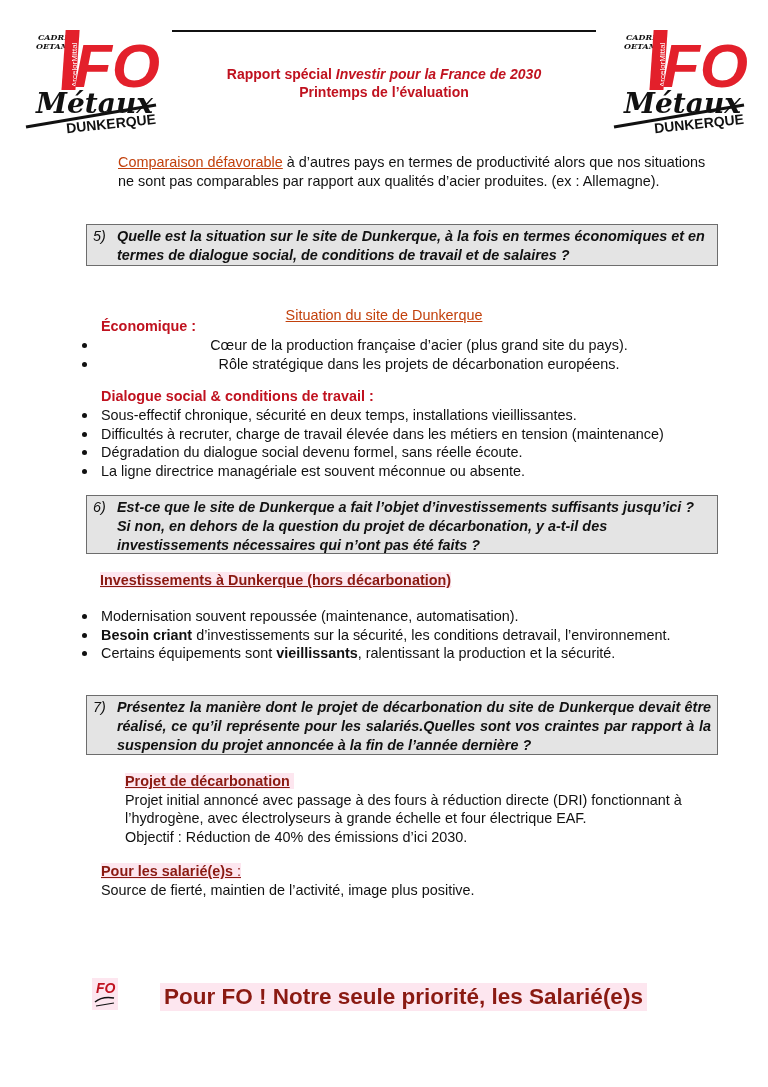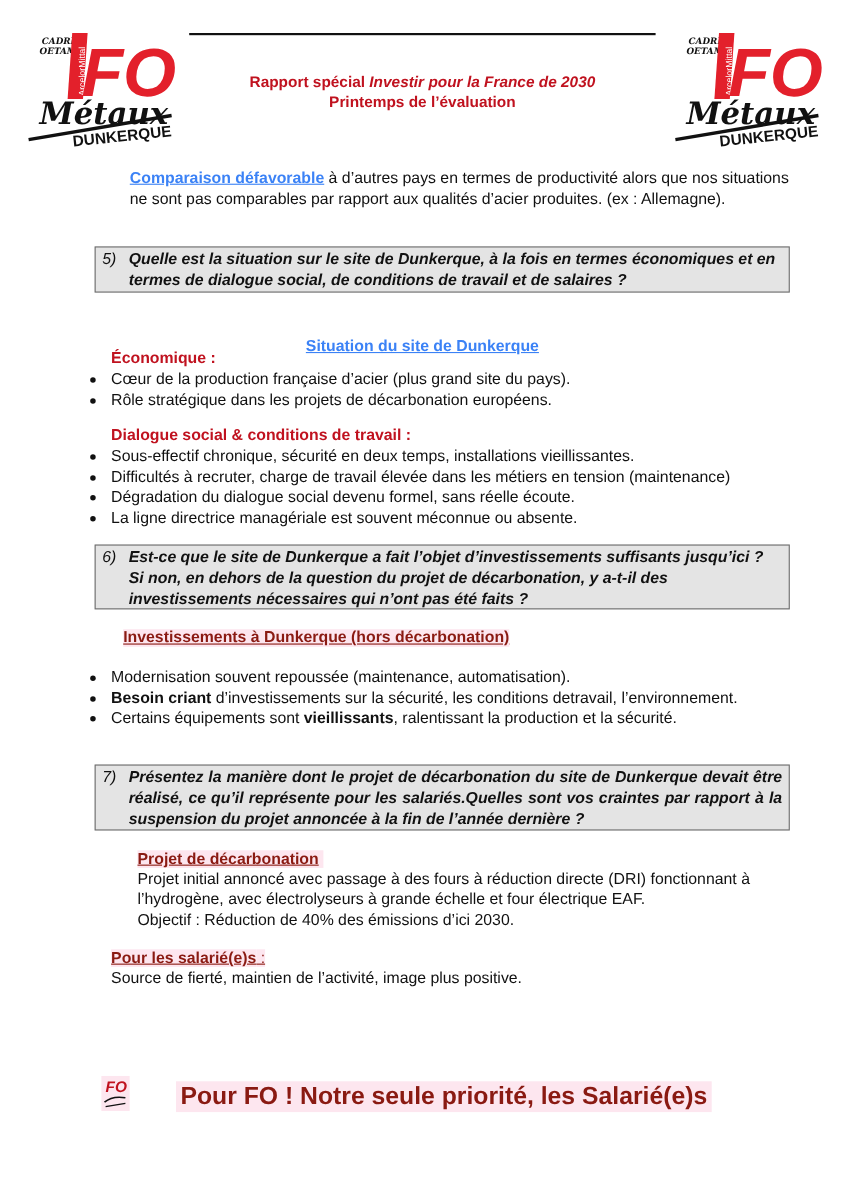--- a/index.html
+++ b/index.html
@@ -17,21 +17,21 @@
   .logo-right { left: 604px; top: 25px; }
 
   .header-title {
     left: 160px; top: 65px; width: 448px; text-align: center;
     color: #c0121f; font-weight: bold; font-size: 14px; line-height: 18px;
   }
   .header-title i { font-style: italic; }
 
   .para { font-size: 14.4px; line-height: 18.5px; }
   .red-ul {
-    color: #3b82f6; font-weight: bold; text-decoration: underline;
+    color: #c2410c; font-weight: normal; text-decoration: underline;
   }
   .dark-ul {
     color: #8a1a12; font-weight: bold; text-decoration: underline;
     background: #fde6ef;
   }
   .sect-red { color: #c0121f; font-weight: bold; font-size: 14.4px; }
 
   .qbox {
     left: 86px; width: 632px; background: #e4e4e4; border: 1px solid #6d6d6d;
     box-sizing: border-box; padding: 2px 6px 2px 6px;
@@ -99,39 +99,39 @@
 <div class="abs qbox" style="top:224px; height:42px;">
   <span class="qnum">5)</span>
   <span class="qtext">Quelle est la situation sur le site de Dunkerque, à la fois en termes économiques et en termes de dialogue social, de conditions de travail et de salaires ?</span>
 </div>
 
 <div class="abs" style="left:0; top:283px; width:768px; text-align:center;margin-top:23px;">
   <span class="red-ul" style="font-size:14.4px;">Situation du site de Dunkerque</span>
 </div>
 
 <div class="abs sect-red" style="left:101px; top:318px;">Économique :</div>
-<ul class="abs blist" style="left:77px; top:336px; width:660px;">
+<ul class="abs blist" style="left:77px; top:336px; width:660px;text-align:center;">
   <li>Cœur de la production française d’acier (plus grand site du pays).</li>
   <li>Rôle stratégique dans les projets de décarbonation européens.</li>
 </ul>
 
 <div class="abs sect-red" style="left:101px; top:388px;">Dialogue social &amp; conditions de travail :</div>
 <ul class="abs blist" style="left:77px; top:406px; width:680px;">
   <li>Sous-effectif chronique, sécurité en deux temps, installations vieillissantes.</li>
   <li>Difficultés à recruter, charge de travail élevée dans les métiers en tension (maintenance)</li>
   <li>Dégradation du dialogue social devenu formel, sans réelle écoute.</li>
   <li>La ligne directrice managériale est souvent méconnue ou absente.</li>
 </ul>
 
 <div class="abs qbox" style="top:495px; height:59px;">
   <span class="qnum">6)</span>
   <span class="qtext">Est-ce que le site de Dunkerque a fait l’objet d’investissements suffisants jusqu’ici ? Si non, en dehors de la question du projet de décarbonation, y a-t-il des investissements nécessaires qui n’ont pas été faits ?</span>
 </div>
 
-<div class="abs" style="left:112px; top:572px; font-size:14.4px;">
+<div class="abs" style="left:100px; top:572px; font-size:14.4px;">
   <span class="dark-ul">Investissements à Dunkerque (hors décarbonation)</span>
 </div>
 <ul class="abs blist" style="left:77px; top:607px; width:680px;">
   <li>Modernisation souvent repoussée (maintenance, automatisation).</li>
   <li><b>Besoin criant</b><span> d’investissements sur la sécurité, les conditions detravail, l’environnement.</span></li>
   <li><span>Certains équipements sont </span><b>vieillissants</b><span>, ralentissant la production et la sécurité.</span></li>
 </ul>
 
 <div class="abs qbox justify" style="top:695px; height:60px;">
   <span class="qnum">7)</span>

